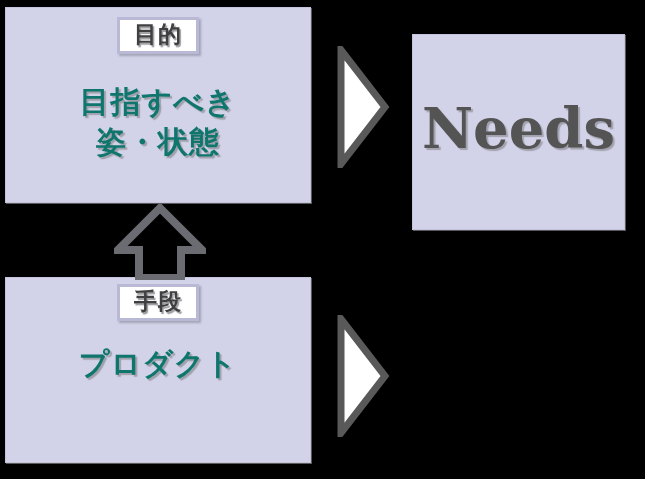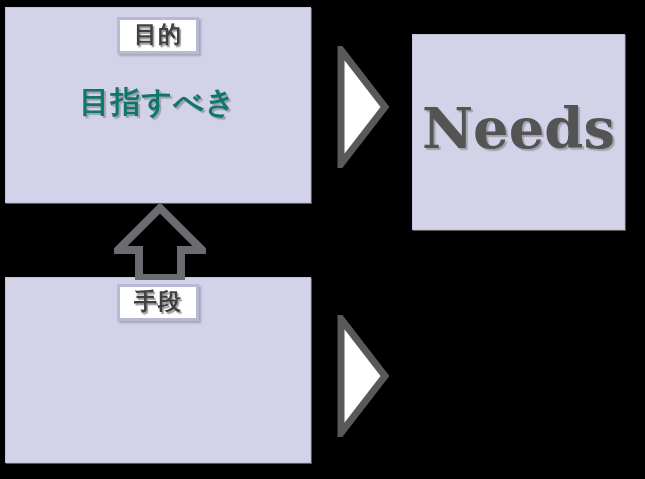--- a/index.html
+++ b/index.html
@@ -116,28 +116,30 @@
 <body>
 
 <div id="diagram">
 
   <div class="box box-left-top">
     <div class="badge">
       <span class="badge-text">目的</span>
     </div>
     <div class="jp-body">
       <div>目指すべき</div>
+      <div>姿・状態</div>
     </div>
   </div>
 
   <div class="box box-left-bot">
     <div class="badge">
       <span class="badge-text">手段</span>
     </div>
     <div class="jp-body">
+      <div>プロダクト</div>
     </div>
   </div>
 
   <div class="box box-right-top">
     <div class="en-word">Needs</div>
   </div>
 
 
   <svg class="chevron chevron-top" viewBox="0 0 54 122">
     <polygon points="5,4 49,61 5,118" fill="#ffffff" stroke="#595959" stroke-width="7" stroke-linejoin="miter"></polygon>

